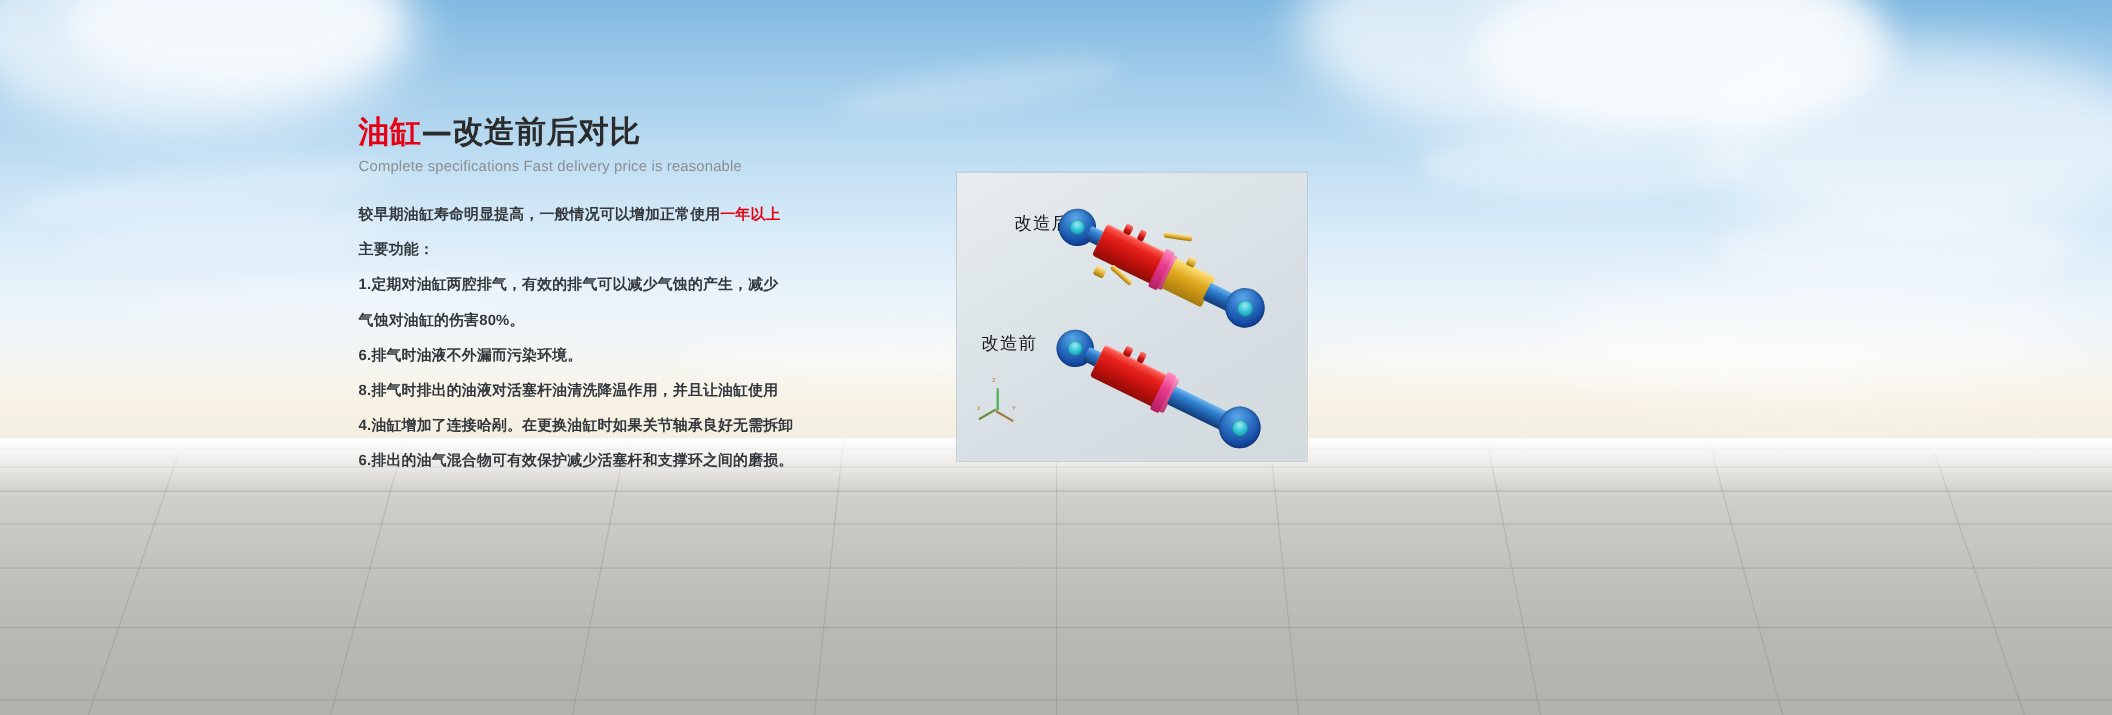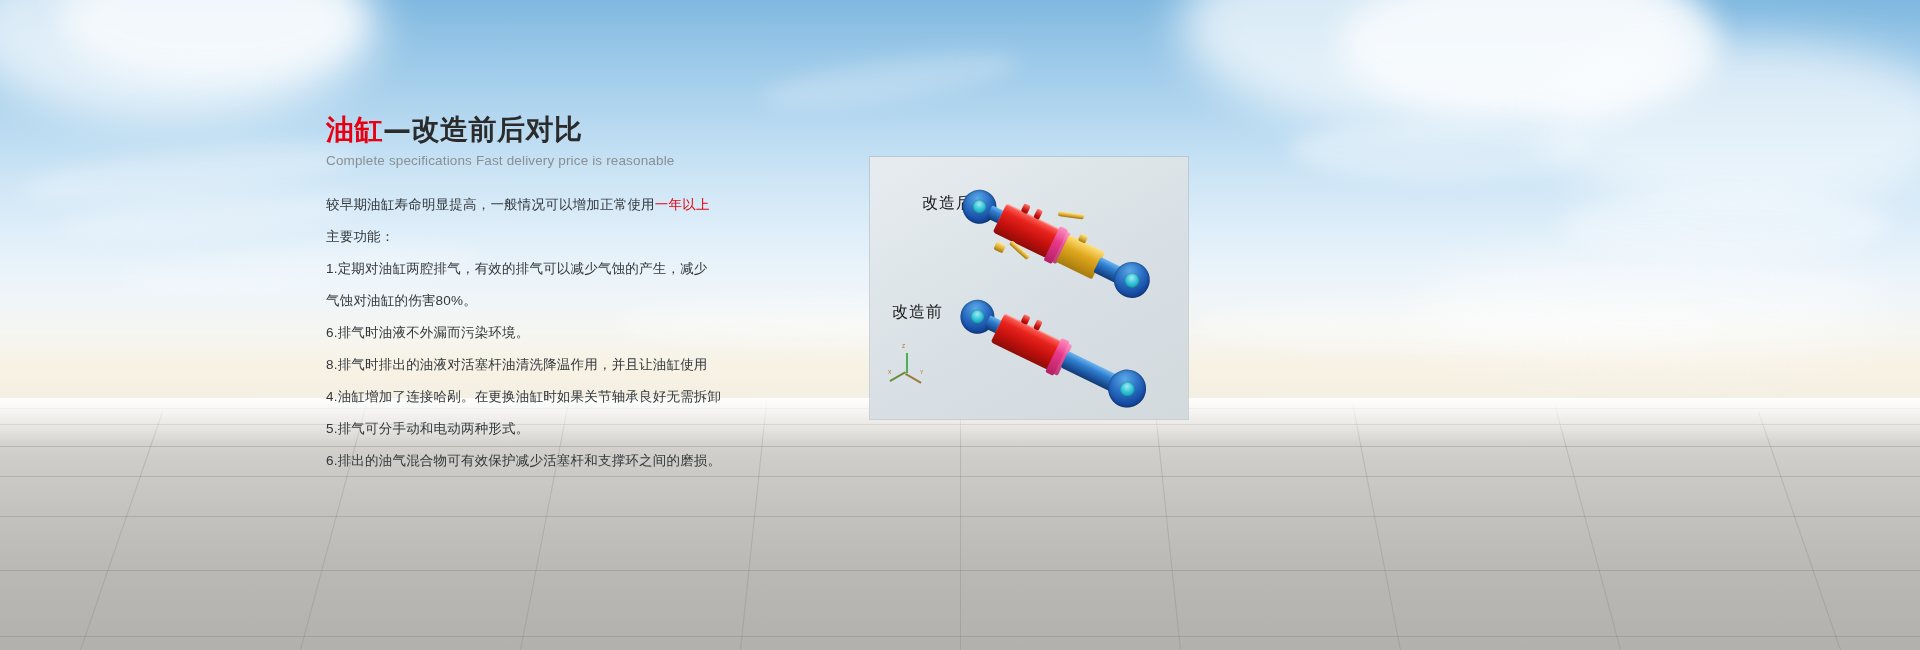--- a/index.html
+++ b/index.html
@@ -42,35 +42,35 @@
     overflow:hidden;
   }
   .ground-haze{
     position:absolute;left:0;top:0;width:1920px;height:46px;
     background:linear-gradient(to bottom,rgba(255,255,255,.95),rgba(255,255,255,0));
   }
   .ghline{position:absolute;left:0;width:1920px;height:1px;background:rgba(120,120,118,.30);}
   .gvline{position:absolute;bottom:0;width:1px;background:rgba(120,120,118,.26);transform-origin:bottom center;}
 
   
-  .content{position:absolute;left:326px;top:112px;width:440px;}
+  .content{position:absolute;left:326px;top:102px;width:440px;}
   .title{
     font-size:28px;font-weight:bold;letter-spacing:.5px;
     color:#2b2b2b;line-height:1.25;white-space:nowrap;
     font-family:"DejaVu Sans","Liberation Sans",sans-serif;
   }
   .title .red{color:#e60012;}
   .subtitle{
     margin-top:6px;font-size:13.5px;color:#8a8f93;letter-spacing:.15px;
     white-space:nowrap;
   }
   .body{margin-top:24px;}
   .body p{
     margin:0 0 8px 0;font-size:13.5px;color:#33383c;line-height:25px;
-    letter-spacing:.2px;white-space:nowrap;
+    letter-spacing:.2px;white-space:nowrap;font-weight:bold;
   }
   .body p .red{color:#e60012;}
   .body p.tight{margin-bottom:7px;}
 
   
   .panel{
     position:absolute;left:870px;top:157px;width:318px;height:262px;
     background:linear-gradient(150deg,#e7ecef 0%,#dfe6ea 30%,#d7dfe4 60%,#d2dade 100%);
     box-shadow:0 0 0 1px rgba(170,180,188,.55);
     overflow:hidden;
@@ -160,21 +160,20 @@
     <div class="body">
       <p class="tight">
         <span>较早期油缸寿命明显提高，一般情况可以增加正常使用</span><span class="red">一年以上</span>
       </p>
       <p class="tight">主要功能：</p>
       <p class="tight">1.定期对油缸两腔排气，有效的排气可以减少气蚀的产生，减少</p>
       <p class="tight">气蚀对油缸的伤害80%。</p>
       <p class="tight">6.排气时油液不外漏而污染环境。</p>
       <p class="tight">8.排气时排出的油液对活塞杆油清洗降温作用，并且让油缸使用</p>
       <p class="tight">4.油缸增加了连接哈剐。在更换油缸时如果关节轴承良好无需拆卸</p>
-      <p class="tight">5.排气可分手动和电动两种形式。</p>
       <p class="tight">6.排出的油气混合物可有效保护减少活塞杆和支撑环之间的磨损。</p>
     </div>
   </div>
 
   <div class="panel">
 
     <div class="plabel after">改造后</div>
     <div class="plabel before">改造前</div>
 
     <div class="cyl" style="left:106px;top:18px;width:200px;height:110px;transform:rotate(26deg);transform-origin:left top;">

